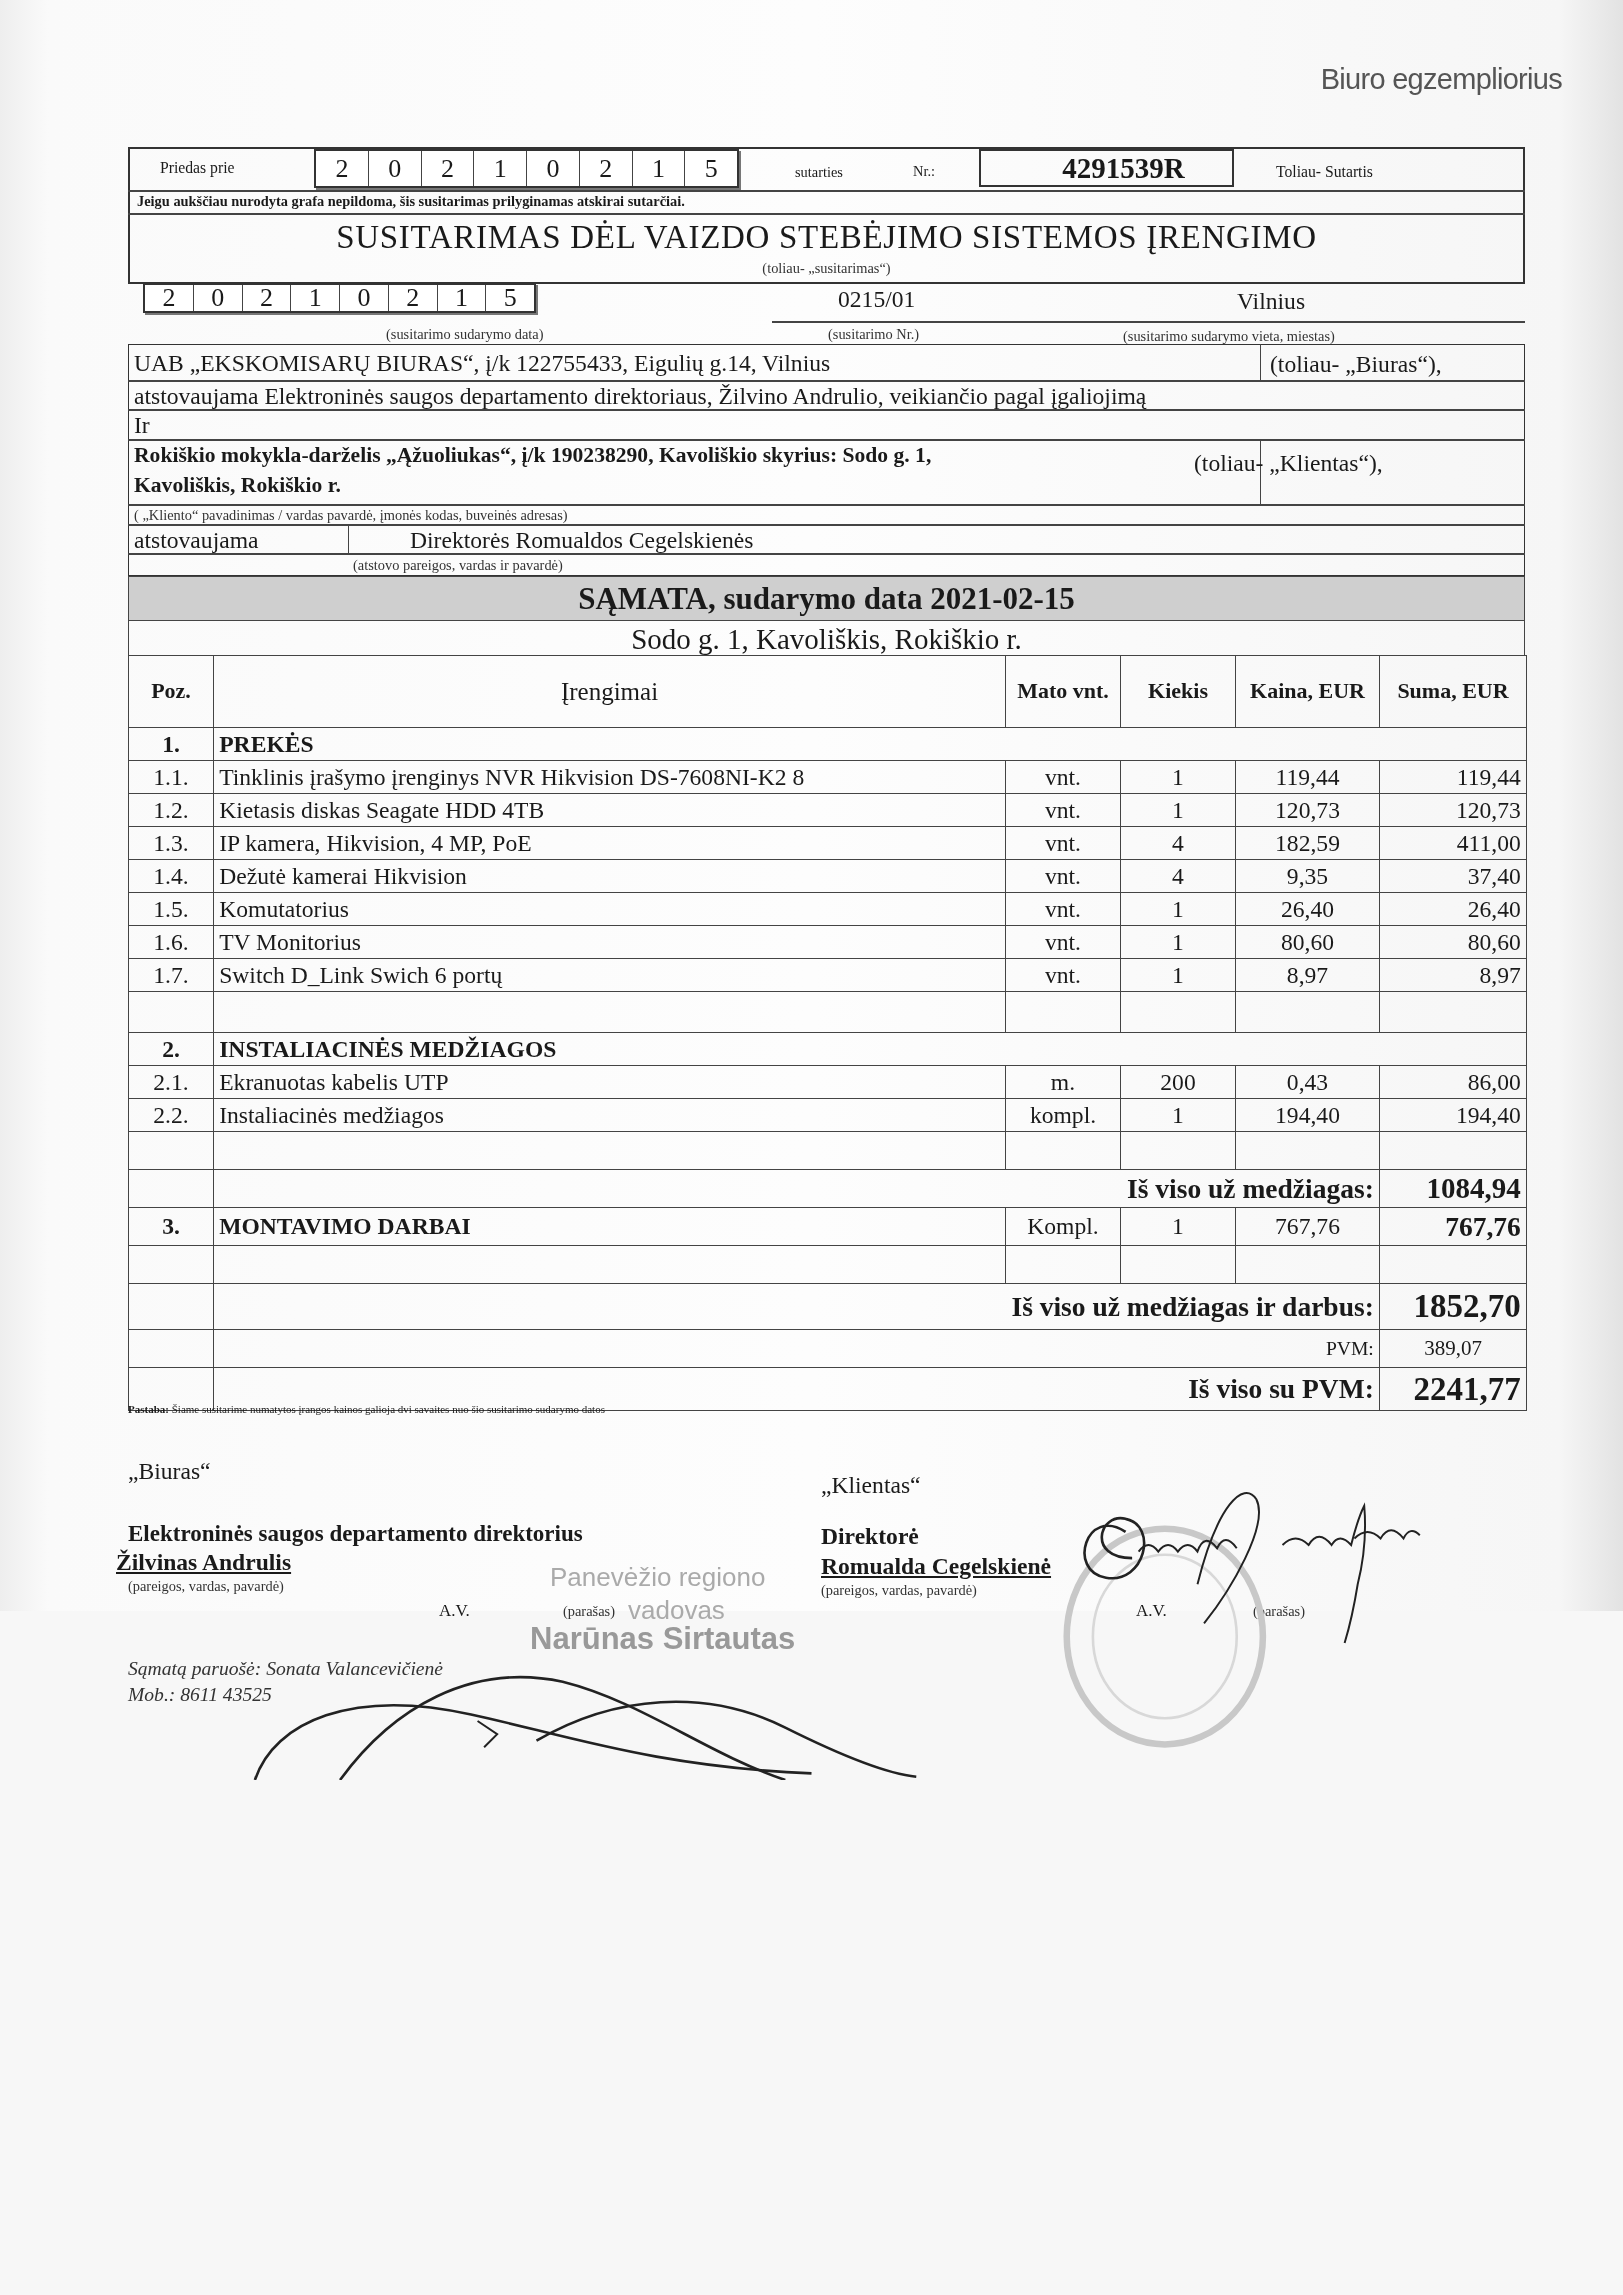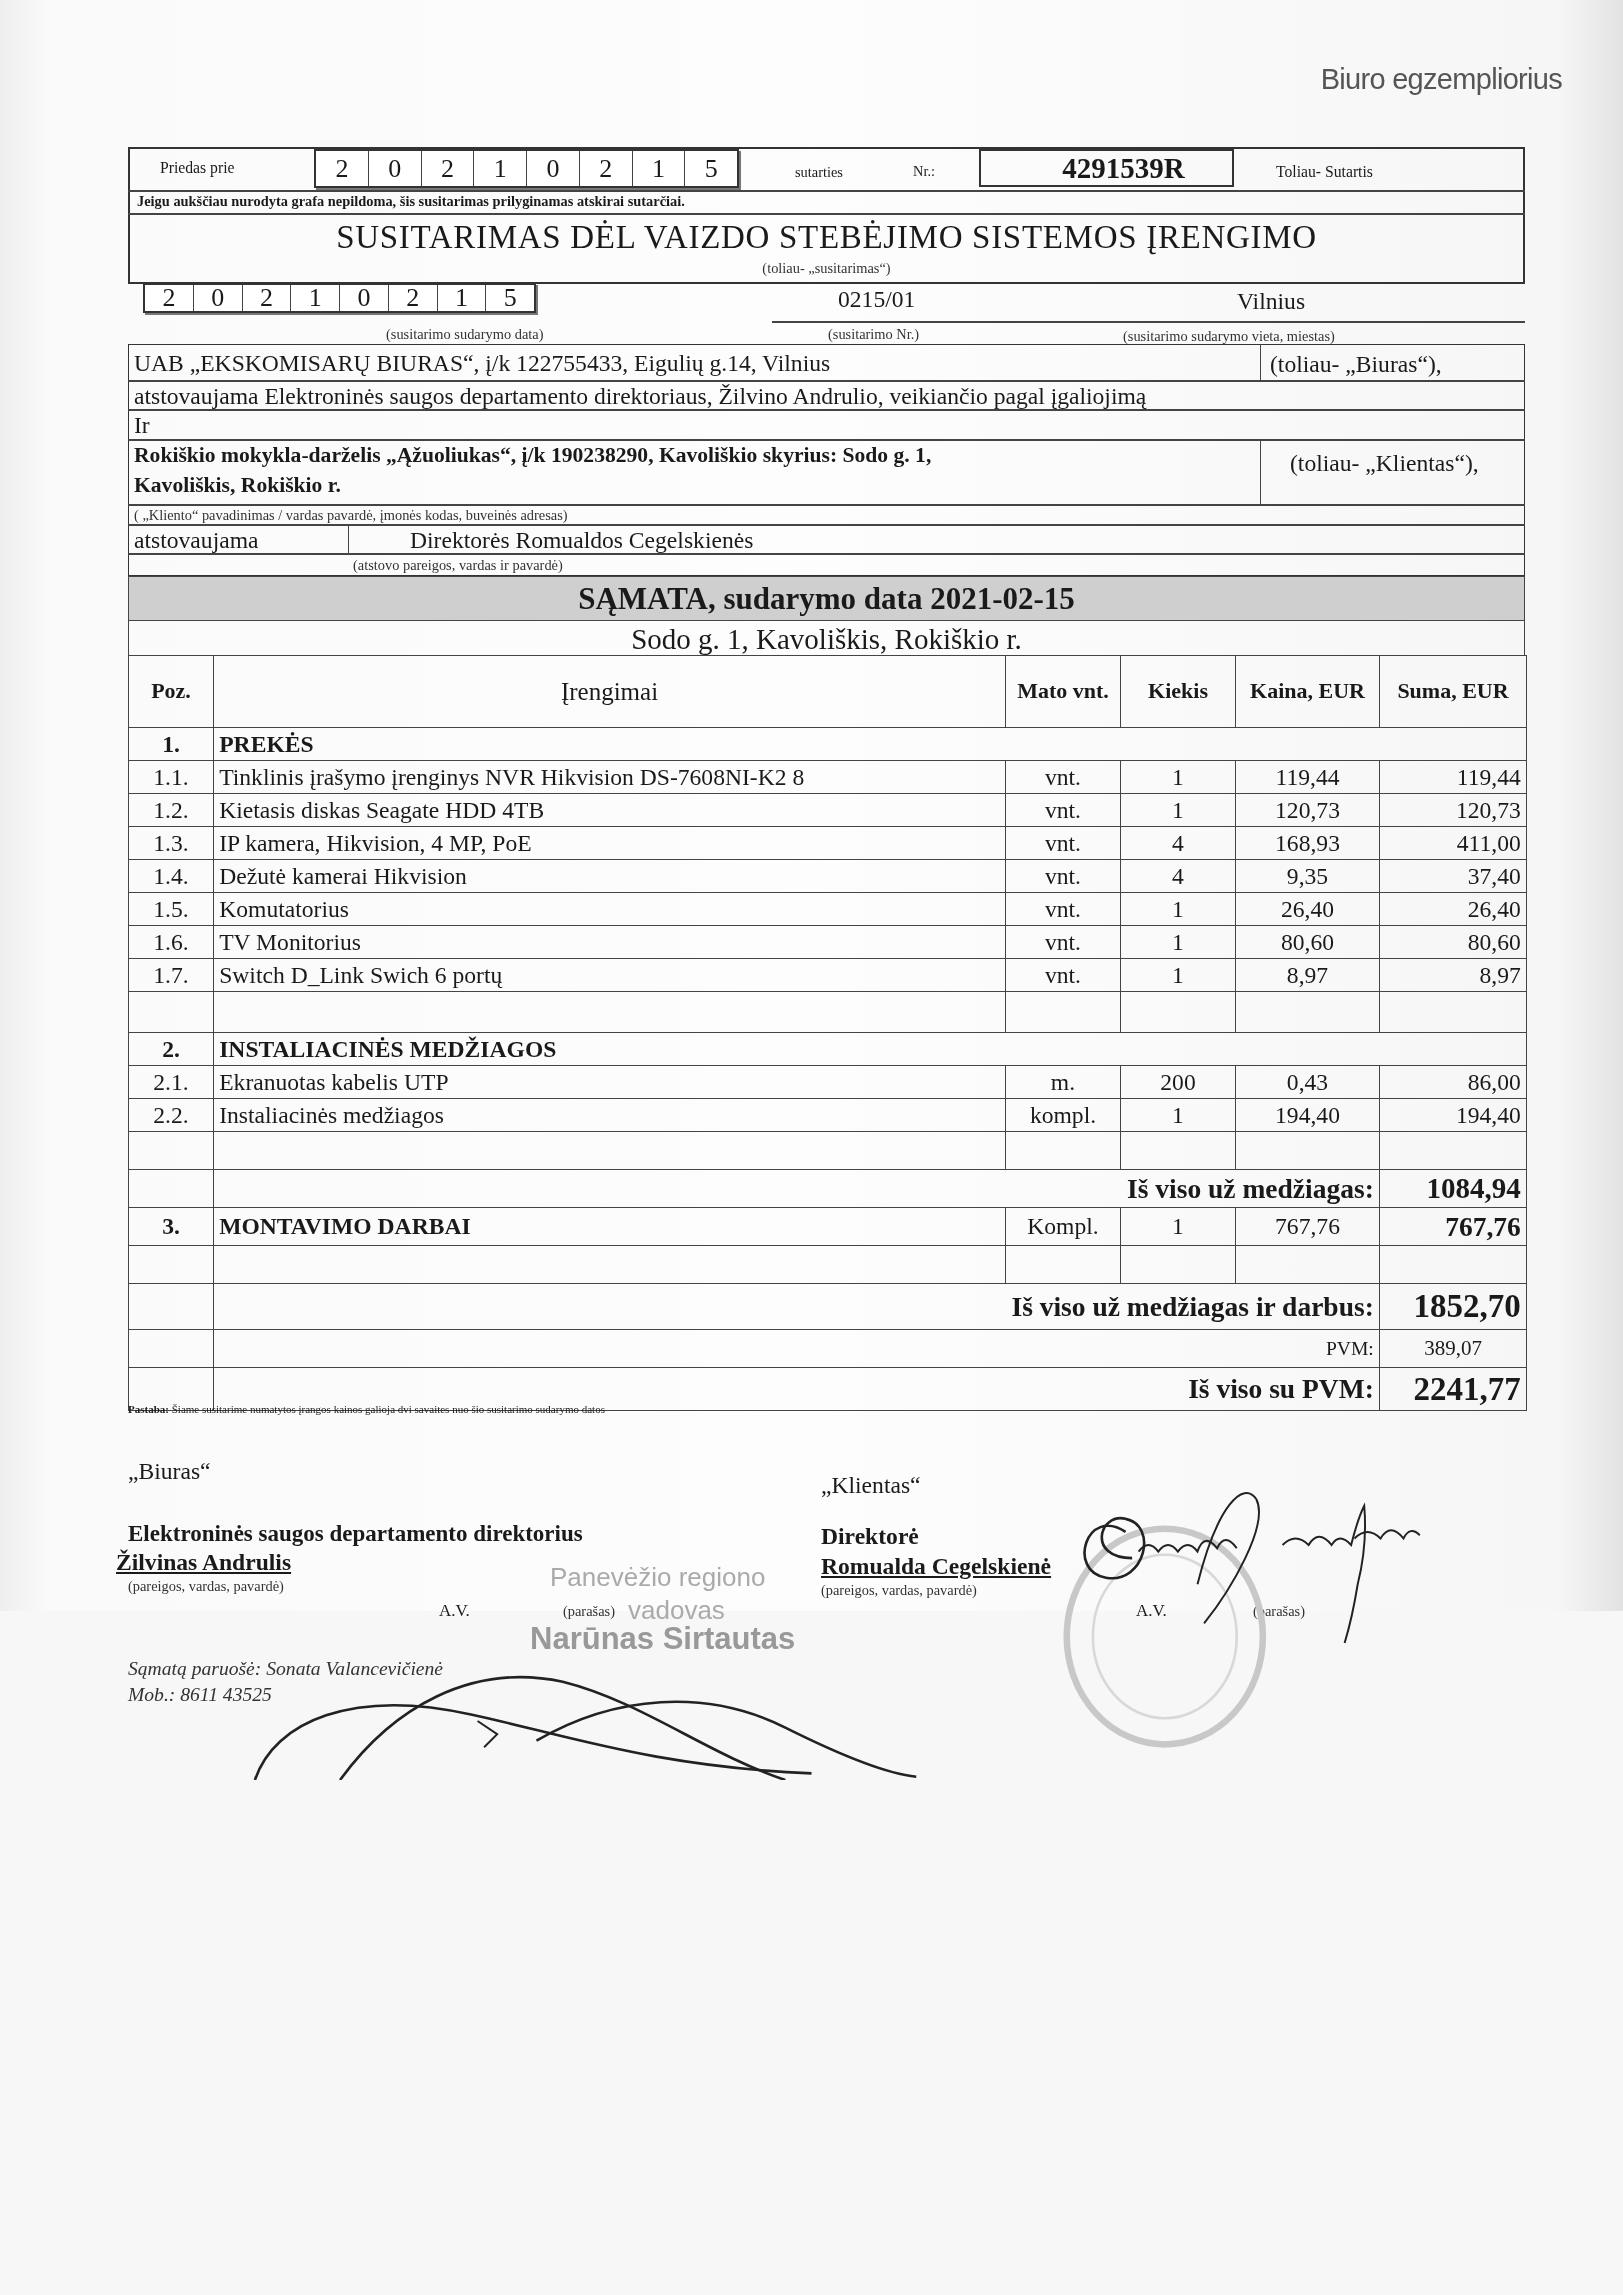--- a/index.html
+++ b/index.html
@@ -105,21 +105,21 @@
   <div class="vline" style="left:1260px;top:344px;height:36px;"></div>
   <div class="vline" style="left:1260px;top:439px;height:65px;"></div>
   <div class="vline" style="left:348px;top:524px;height:29.5px;"></div>
 
   <div class="txt med" style="left:134px;top:352px;">UAB „EKSKOMISARŲ BIURAS“, į/k 122755433, Eigulių g.14, Vilnius</div>
   <div class="txt med" style="left:1270px;top:353px;">(toliau- „Biuras“),</div>
   <div class="txt med" style="left:134px;top:385px;">atstovaujama Elektroninės saugos departamento direktoriaus, Žilvino Andrulio, veikiančio pagal įgaliojimą</div>
   <div class="txt med" style="left:134px;top:414px;">Ir</div>
   <div class="txt med bold" style="left:134px;top:445px;font-size:21.6px;">Rokiškio mokykla-darželis „Ąžuoliukas“, į/k 190238290, Kavoliškio skyrius: Sodo g. 1,</div>
   <div class="txt med bold" style="left:134px;top:475px;font-size:21.6px;">Kavoliškis, Rokiškio r.</div>
-  <div class="txt med" style="left:1290px;top:452px;">(toliau- „Klientas“),</div>
+  <div class="txt med" style="left:1194px;top:452px;">(toliau- „Klientas“),</div>
   <div class="txt small" style="left:134px;top:508px;">( „Kliento“ pavadinimas / vardas pavardė, įmonės kodas, buveinės adresas)</div>
   <div class="txt med" style="left:134px;top:529px;">atstovaujama</div>
   <div class="txt med" style="left:363px;top:529px;margin-left:47px;">Direktorės Romualdos Cegelskienės</div>
   <div class="txt small" style="left:353px;top:558px;">(atstovo pareigos, vardas ir pavardė)</div>
 
   <div class="abs" style="left:128px;top:576px;width:1397px;height:45px;background:#cfcfcf;border:1.3px solid #444;box-sizing:border-box;"></div>
   <div class="txt" style="left:0;width:1653px;text-align:center;top:583px;font-size:31px;font-weight:bold;">SĄMATA, sudarymo data 2021-02-15</div>
   <div class="abs" style="left:128px;top:619px;width:1397px;height:37px;border-left:1.3px solid #444;border-right:1.3px solid #444;box-sizing:border-box;"></div>
   <div class="txt" style="left:0;width:1653px;text-align:center;top:625px;font-size:29px;">Sodo g. 1, Kavoliškis, Rokiškio r.</div>
 
@@ -161,21 +161,21 @@
         <td class="c">vnt.</td>
         <td class="c">1</td>
         <td class="c">120,73</td>
         <td class="r">120,73</td>
       </tr>
       <tr>
         <td class="c">1.3.</td>
         <td>IP kamera, Hikvision, 4 MP, PoE</td>
         <td class="c">vnt.</td>
         <td class="c">4</td>
-        <td class="c">168,93</td>
+        <td class="c">182,59</td>
         <td class="r">411,00</td>
       </tr>
       <tr>
         <td class="c">1.4.</td>
         <td>Dežutė kamerai Hikvision</td>
         <td class="c">vnt.</td>
         <td class="c">4</td>
         <td class="c">9,35</td>
         <td class="r">37,40</td>
       </tr>

